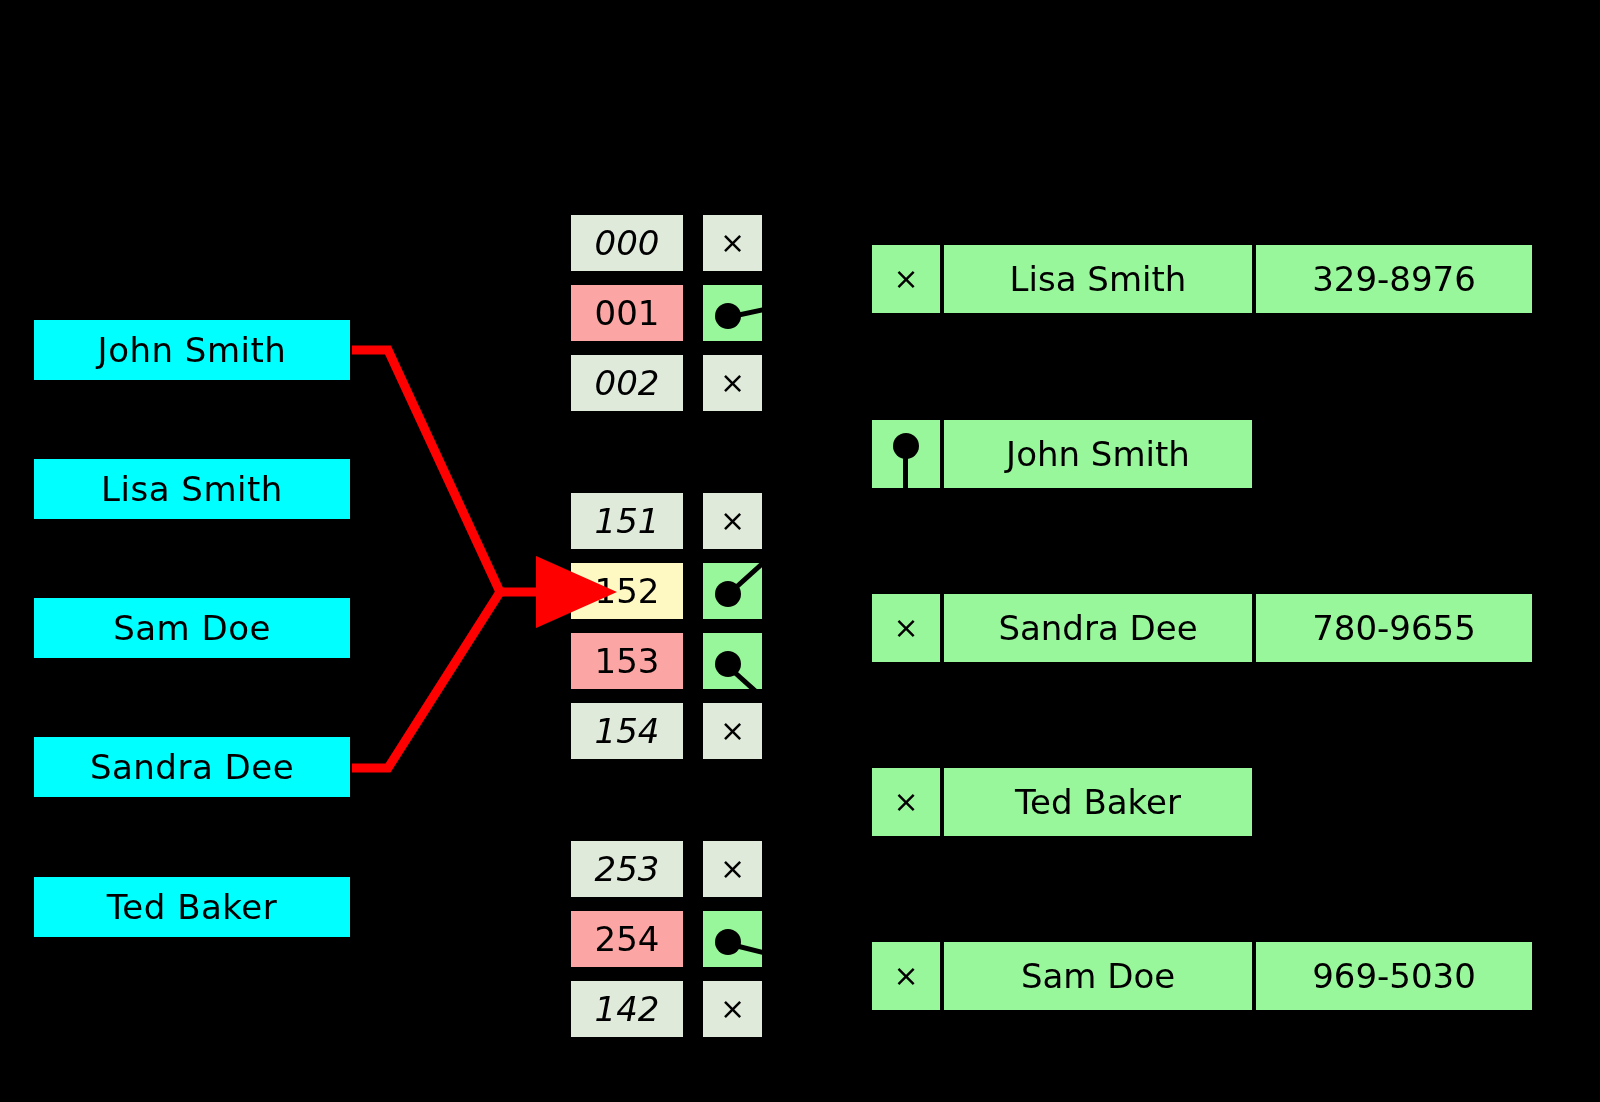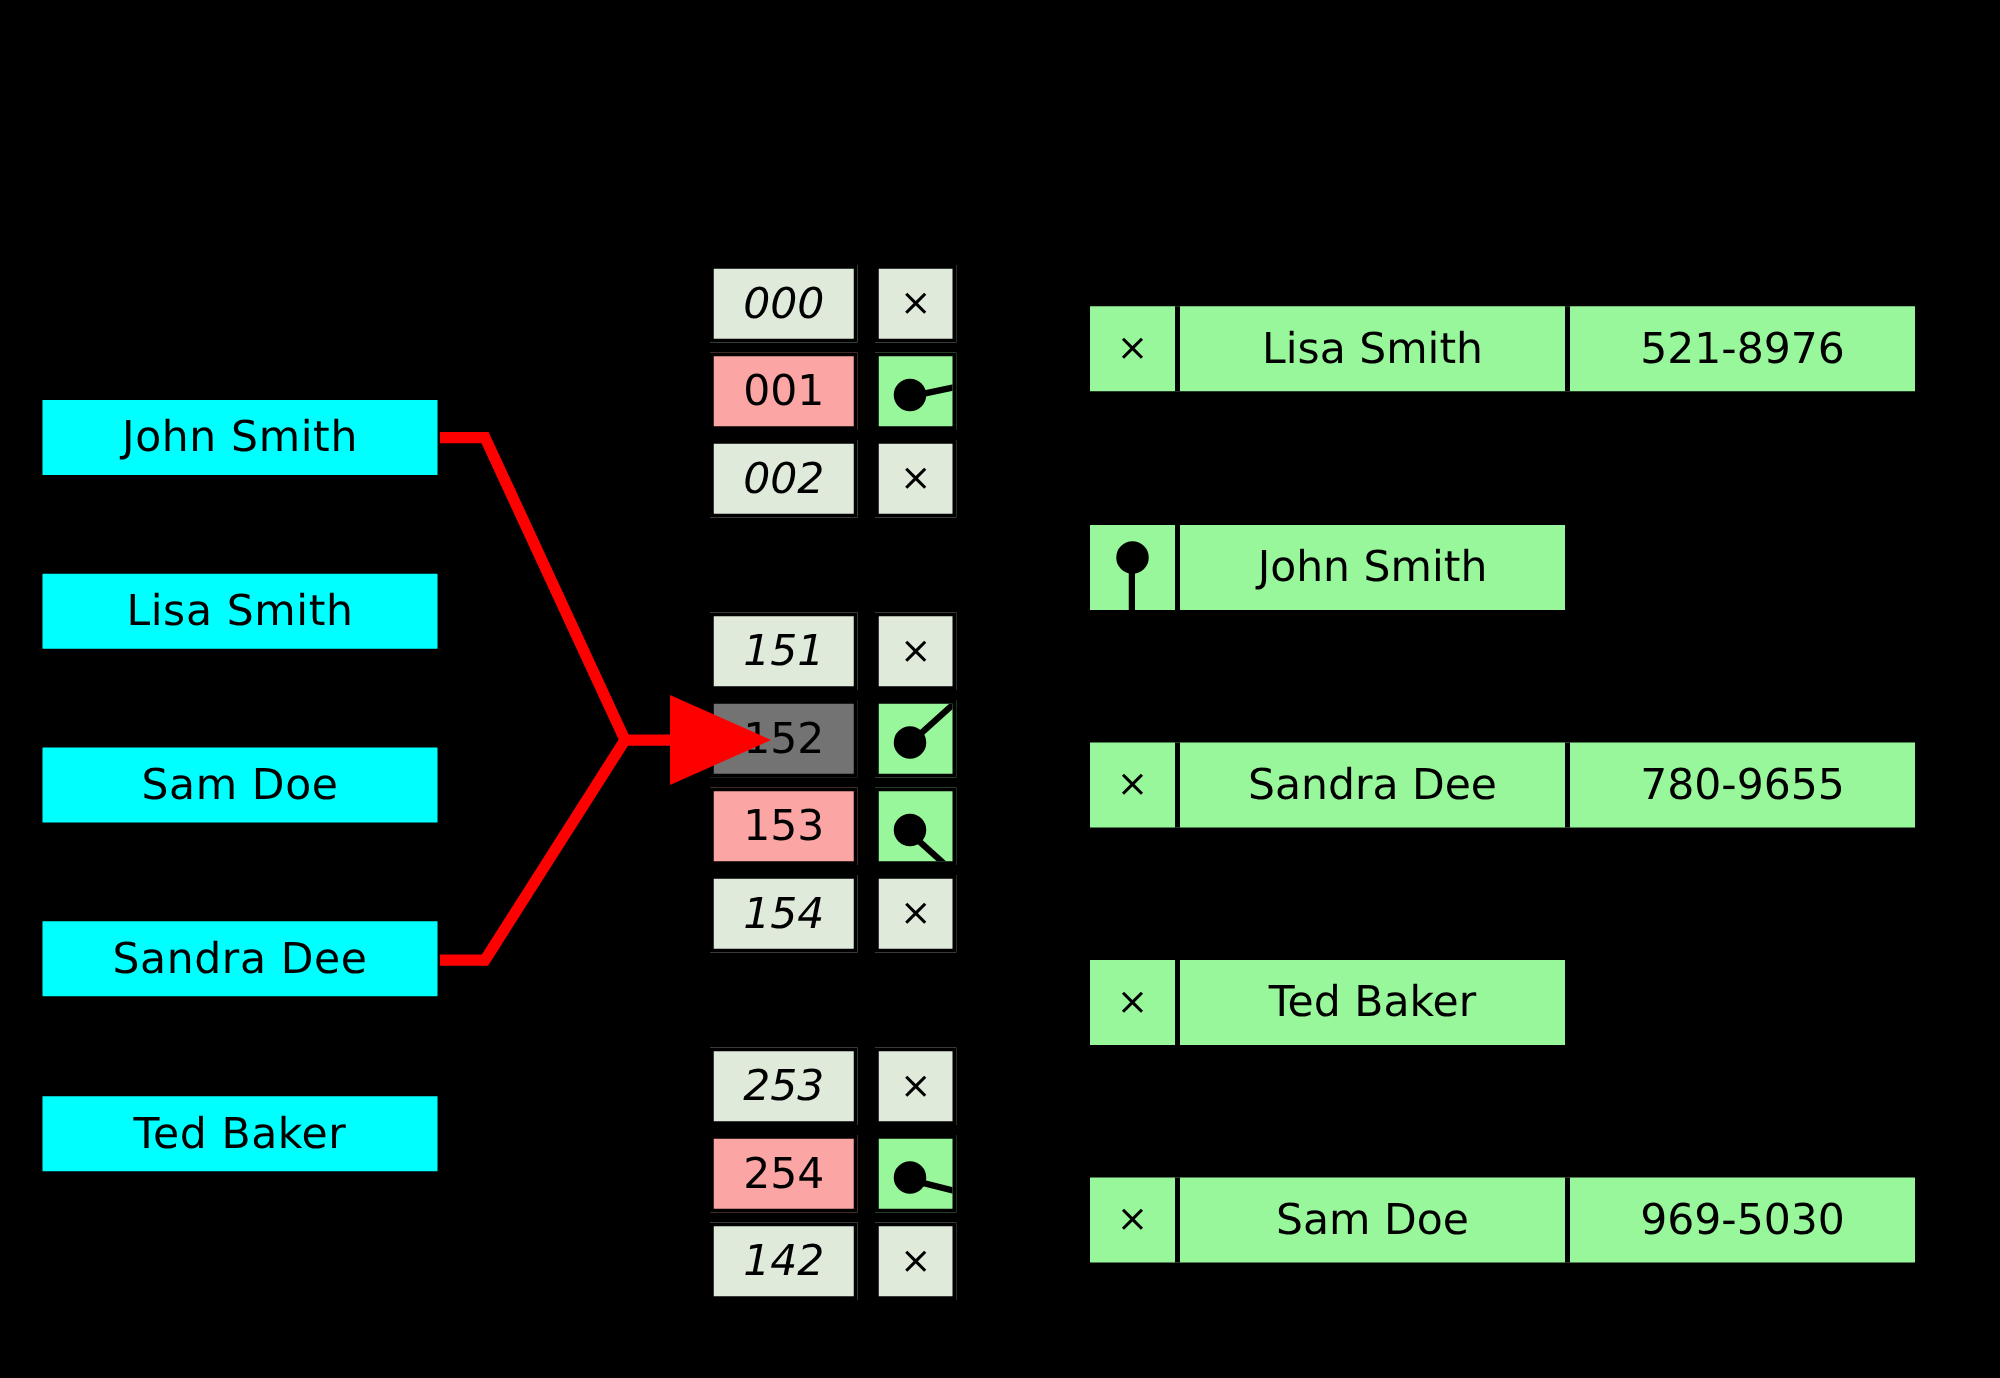--- a/index.html
+++ b/index.html
@@ -22,21 +22,21 @@
     display:flex;align-items:center;justify-content:center;
     box-sizing:border-box;
     color:#000;
     font-size:34px;
   }
   .hidx{left:568px;width:118px;height:62px;border:3px solid #000;}
   .hflag{left:700px;width:65px;height:62px;border:3px solid #000;overflow:hidden;}
 
   .c-empty{background:#dfeadb;font-style:italic;}
   .c-blue{background:#fca5a5;}
-  .c-red{background:#737373;}
+  .c-red{background:#fef9c3;}
   .c-green{background:#99f79b;}
 
   .xmark{font-size:30px;line-height:1;display:block;}
 
   .dot{
     position:absolute;width:26px;height:26px;border-radius:50%;background:#000;
     left:12px;top:18px;
   }
   .stub{position:absolute;background:#000;transform-origin:0 50%;height:5px;}
 
@@ -122,21 +122,21 @@
         <span class="xmark">×</span>
       </div>
     </div>
 
   <div id="records-layer">
       <div class="rec" style="top: 245px;">
         <div class="rflag">
           <span class="xmark">×</span>
         </div>
         <div class="rname">Lisa Smith</div>
-        <div class="rphone">521-8976</div>
+        <div class="rphone">329-8976</div>
       </div>
       <div class="rec" style="top: 420px;">
         <div class="rflag">
           <span class="rdot"></span>
           <span class="rstem"></span>
         </div>
         <div class="rname">John Smith</div>
       </div>
       <div class="rec" style="top: 594px;">
         <div class="rflag">

